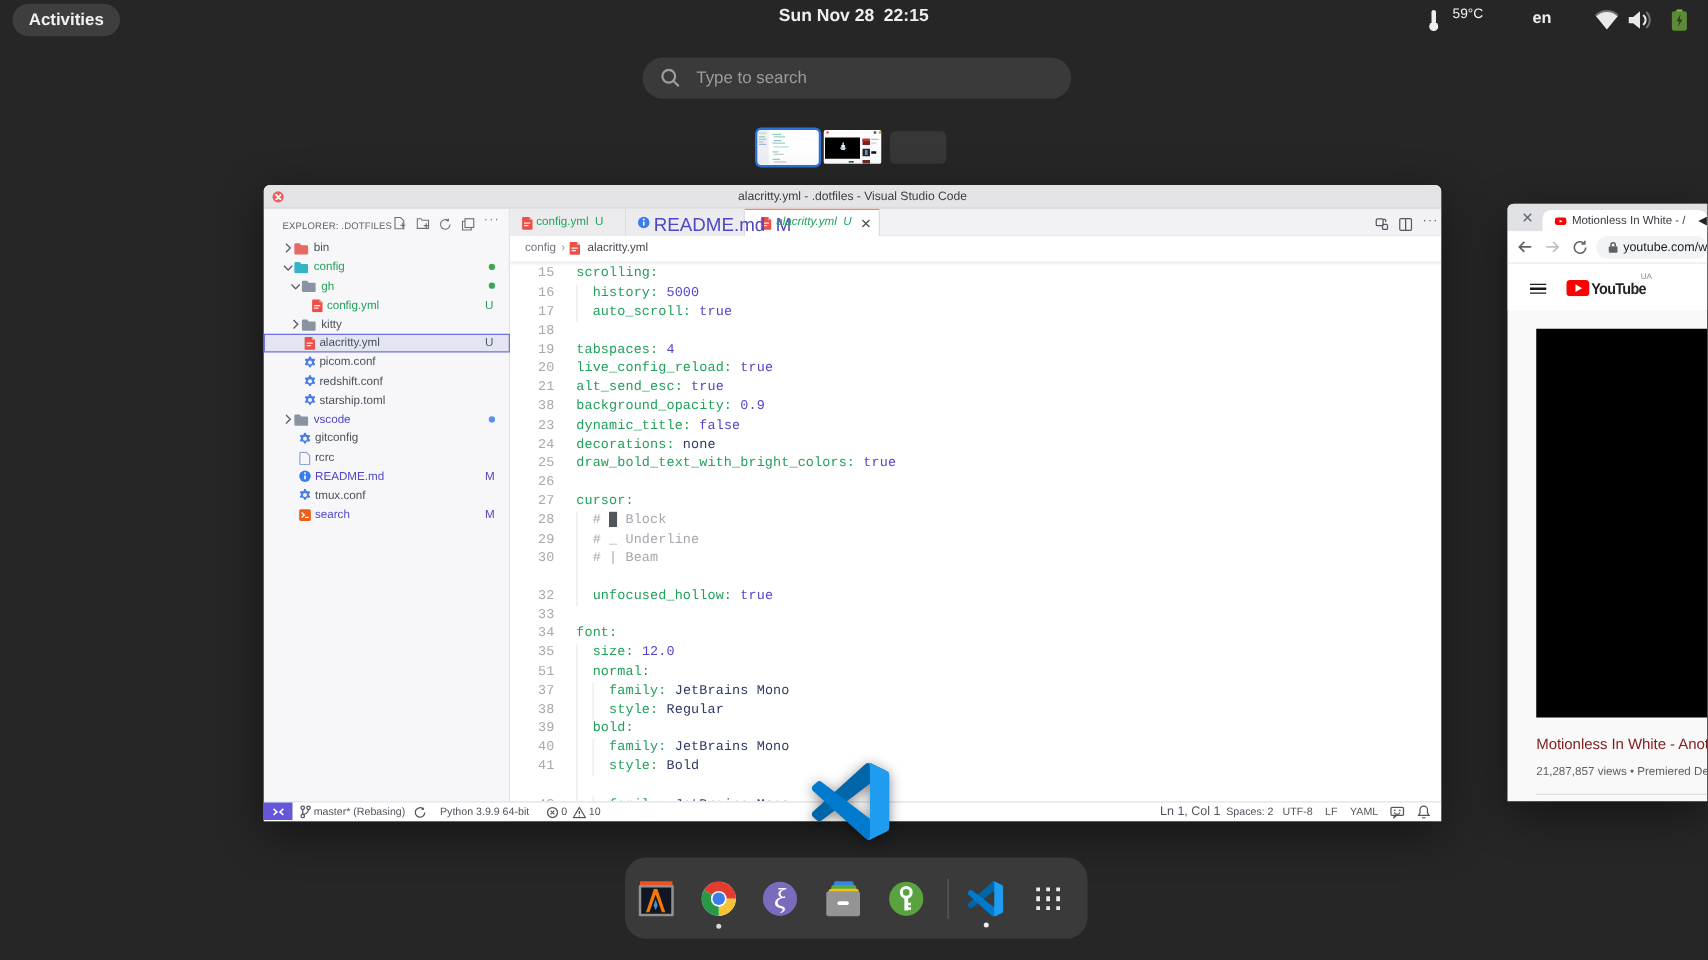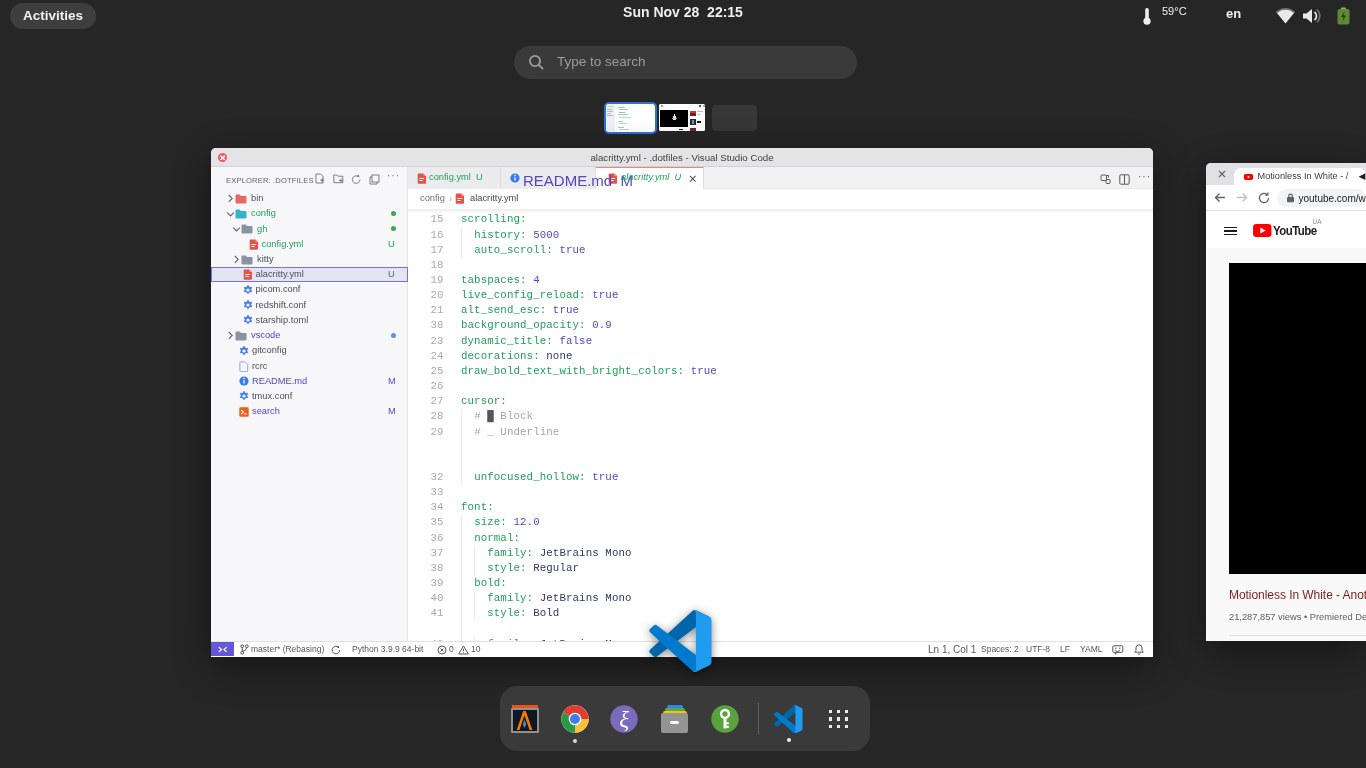--- a/index.html
+++ b/index.html
@@ -311,25 +311,26 @@
 <div class="eline" style="top:79.15px"><span class="lnum">20</span><span class="code"><span style="color:#21a05a">live_config_reload:</span>&nbsp;<span style="color:#5347c8">true</span></span></div>
 <div class="eline" style="top:94.30px"><span class="lnum">21</span><span class="code"><span style="color:#21a05a">alt_send_esc:</span>&nbsp;<span style="color:#5347c8">true</span></span></div>
 <div class="eline" style="top:109.45px"><span class="lnum">38</span><span class="code"><span style="color:#21a05a">background_opacity:</span>&nbsp;<span style="color:#5347c8">0.9</span></span></div>
 <div class="eline" style="top:124.60px"><span class="lnum">23</span><span class="code"><span style="color:#21a05a">dynamic_title:</span>&nbsp;<span style="color:#5347c8">false</span></span></div>
 <div class="eline" style="top:139.75px"><span class="lnum">24</span><span class="code"><span style="color:#21a05a">decorations:</span>&nbsp;<span style="color:#2e3a66">none</span></span></div>
 <div class="eline" style="top:154.90px"><span class="lnum">25</span><span class="code"><span style="color:#21a05a">draw_bold_text_with_bright_colors:</span>&nbsp;<span style="color:#5347c8">true</span></span></div>
 <div class="eline" style="top:170.05px"><span class="lnum">26</span><span class="code"></span></div>
 <div class="eline" style="top:185.20px"><span class="lnum">27</span><span class="code"><span style="color:#21a05a">cursor:</span></span></div>
 <div class="eline" style="top:200.35px"><span class="lnum">28</span><span class="code">&nbsp;&nbsp;<span style="color:#a4a8ae">#&nbsp;</span><span style="color:#51565d">█</span><span style="color:#a4a8ae">&nbsp;Block</span></span></div>
 <div class="eline" style="top:215.50px"><span class="lnum">29</span><span class="code">&nbsp;&nbsp;<span style="color:#a4a8ae">#&nbsp;_&nbsp;Underline</span></span></div>
+<div class="eline" style="top:230.65px"><span class="lnum">30</span><span class="code">&nbsp;&nbsp;<span style="color:#a4a8ae">#&nbsp;|&nbsp;Beam</span></span></div>
 <div class="eline" style="top:260.95px"><span class="lnum">32</span><span class="code">&nbsp;&nbsp;<span style="color:#21a05a">unfocused_hollow:</span>&nbsp;<span style="color:#5347c8">true</span></span></div>
 <div class="eline" style="top:276.10px"><span class="lnum">33</span><span class="code"></span></div>
 <div class="eline" style="top:291.25px"><span class="lnum">34</span><span class="code"><span style="color:#21a05a">font:</span></span></div>
 <div class="eline" style="top:306.40px"><span class="lnum">35</span><span class="code">&nbsp;&nbsp;<span style="color:#21a05a">size:</span>&nbsp;<span style="color:#5347c8">12.0</span></span></div>
-<div class="eline" style="top:321.55px"><span class="lnum">36</span><span class="code">&nbsp;&nbsp;<span style="color:#21a05a">normal:</span></span></div>
+<div class="eline" style="top:321.55px"><span class="lnum">51</span><span class="code">&nbsp;&nbsp;<span style="color:#21a05a">normal:</span></span></div>
 <div class="eline" style="top:336.70px"><span class="lnum">37</span><span class="code">&nbsp;&nbsp;&nbsp;&nbsp;<span style="color:#21a05a">family:</span>&nbsp;<span style="color:#2e3a66">JetBrains&nbsp;Mono</span></span></div>
 <div class="eline" style="top:351.85px"><span class="lnum">38</span><span class="code">&nbsp;&nbsp;&nbsp;&nbsp;<span style="color:#21a05a">style:</span>&nbsp;<span style="color:#2e3a66">Regular</span></span></div>
 <div class="eline" style="top:367.00px"><span class="lnum">39</span><span class="code">&nbsp;&nbsp;<span style="color:#21a05a">bold:</span></span></div>
 <div class="eline" style="top:382.15px"><span class="lnum">40</span><span class="code">&nbsp;&nbsp;&nbsp;&nbsp;<span style="color:#21a05a">family:</span>&nbsp;<span style="color:#2e3a66">JetBrains&nbsp;Mono</span></span></div>
 <div class="eline" style="top:397.30px"><span class="lnum">41</span><span class="code">&nbsp;&nbsp;&nbsp;&nbsp;<span style="color:#21a05a">style:</span>&nbsp;<span style="color:#2e3a66">Bold</span></span></div>
 <div class="eline" style="top:427.60px"><span class="lnum">43</span><span class="code">&nbsp;&nbsp;&nbsp;&nbsp;<span style="color:#21a05a">family:</span>&nbsp;<span style="color:#2e3a66">JetBrains&nbsp;Mono</span></span></div>
   </div>
 
   <div class="abs" style="left:0;top:493px;width:942px;height:15.5px;background:#fff;border-top:1px solid #e1e1e4"></div>
   <div class="abs" style="left:0;top:493.8px;width:23.2px;height:14.7px;background:#6457d8"></div>

